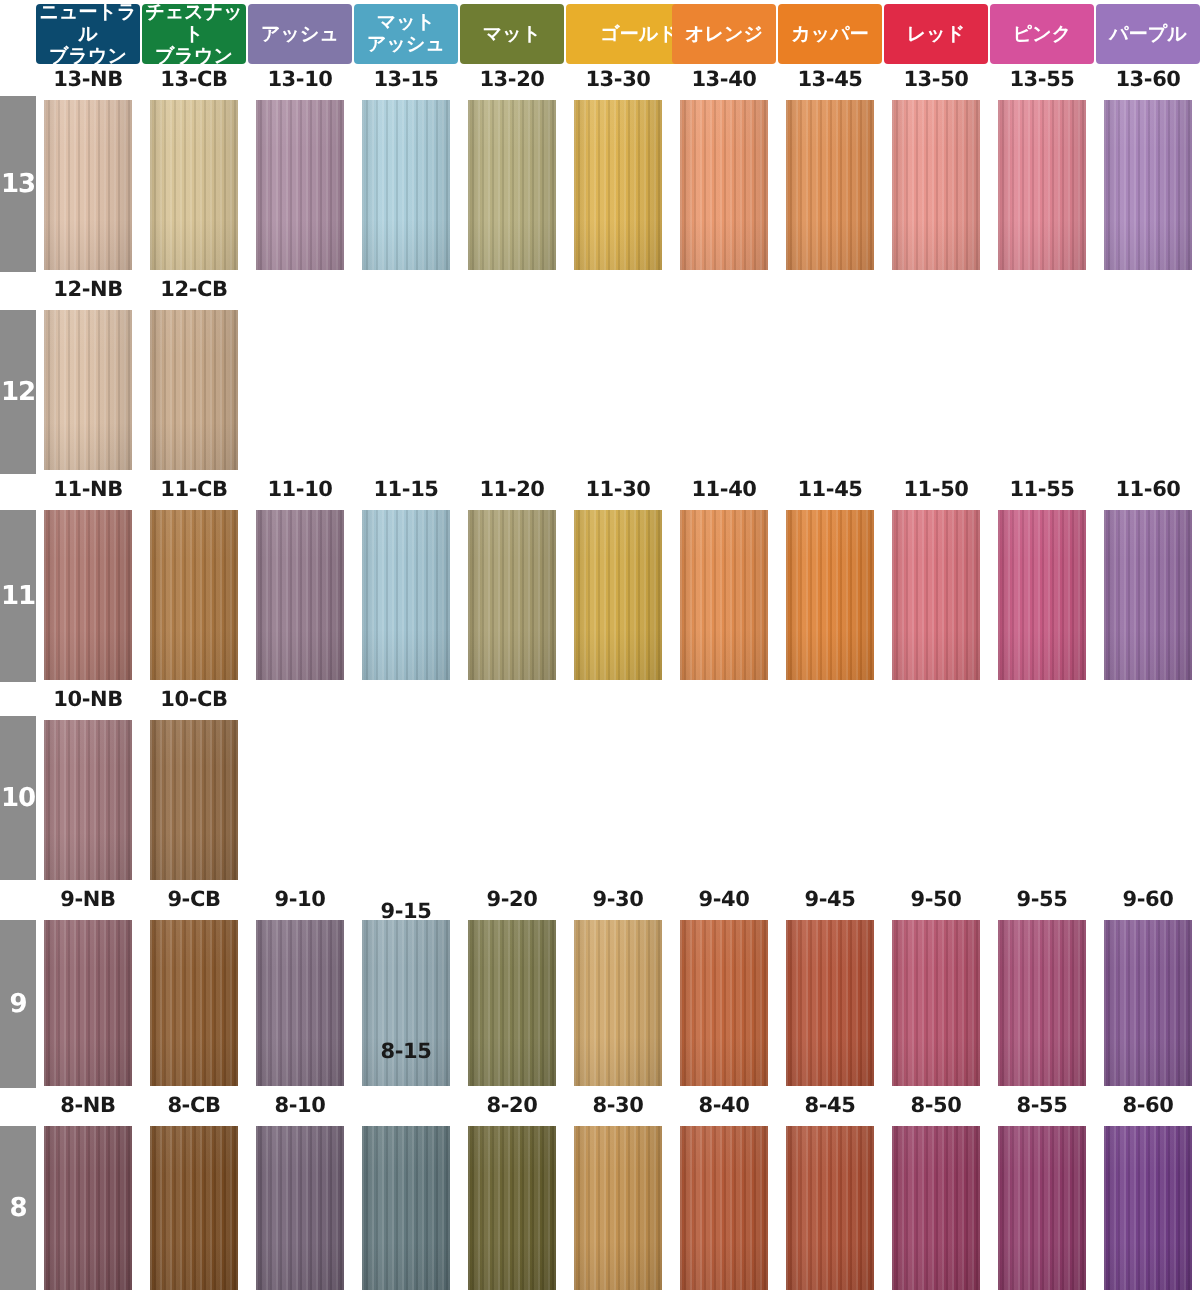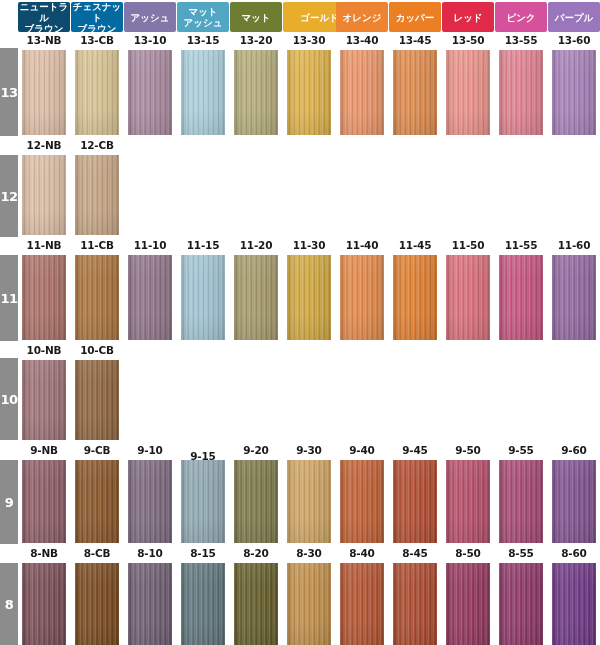--- a/index.html
+++ b/index.html
@@ -125,21 +125,21 @@
 
 <div id="chart">
 
   <div class="header-band">
       <div class="hcell" style="left: 0px; width: 52px; background: #0c4a6e;">
         <span>
           <div>ニュートラル</div>
           <div>ブラウン</div>
         </span>
       </div>
-      <div class="hcell" style="left: 53px; width: 52px; background: #0369a1;">
+      <div class="hcell" style="left: 53px; width: 52px; background: #15803d;">
         <span>
           <div>チェスナット</div>
           <div>ブラウン</div>
         </span>
       </div>
       <div class="hcell" style="left: 106px; width: 52px; background: rgb(129, 119, 168);">
         <span>アッシュ</span>
       </div>
       <div class="hcell" style="left: 159px; width: 52px; background: rgb(81, 166, 196);">
         <span>
@@ -385,21 +385,21 @@
       <div class="code" style="left: 71px; width: 52px; top: 546px;">8-CB</div>
       <div class="swatch" title="8-CB" style="left: 75px; width: 44px; top: 563px; height: 82px; background: rgb(122, 76, 34);">
         <div class="fiber"></div>
         <div class="sheen"></div>
       </div>
       <div class="code" style="left: 124px; width: 52px; top: 546px;">8-10</div>
       <div class="swatch" title="8-10" style="left: 128px; width: 44px; top: 563px; height: 82px; background: rgb(111, 94, 114);">
         <div class="fiber"></div>
         <div class="sheen"></div>
       </div>
-      <div class="code" style="left: 177px; width: 52px; top: 546px;">8-15</div>
+      <div class="code" style="left: 177px; width: 52px; top: 519px;">8-15</div>
       <div class="swatch" title="8-15" style="left: 181px; width: 44px; top: 563px; height: 82px; background: rgb(96, 118, 124);">
         <div class="fiber"></div>
         <div class="sheen"></div>
       </div>
       <div class="code" style="left: 230px; width: 52px; top: 546px;">8-20</div>
       <div class="swatch" title="8-20" style="left: 234px; width: 44px; top: 563px; height: 82px; background: rgb(102, 95, 46);">
         <div class="fiber"></div>
         <div class="sheen"></div>
       </div>
       <div class="code" style="left: 283px; width: 52px; top: 546px;">8-30</div>

